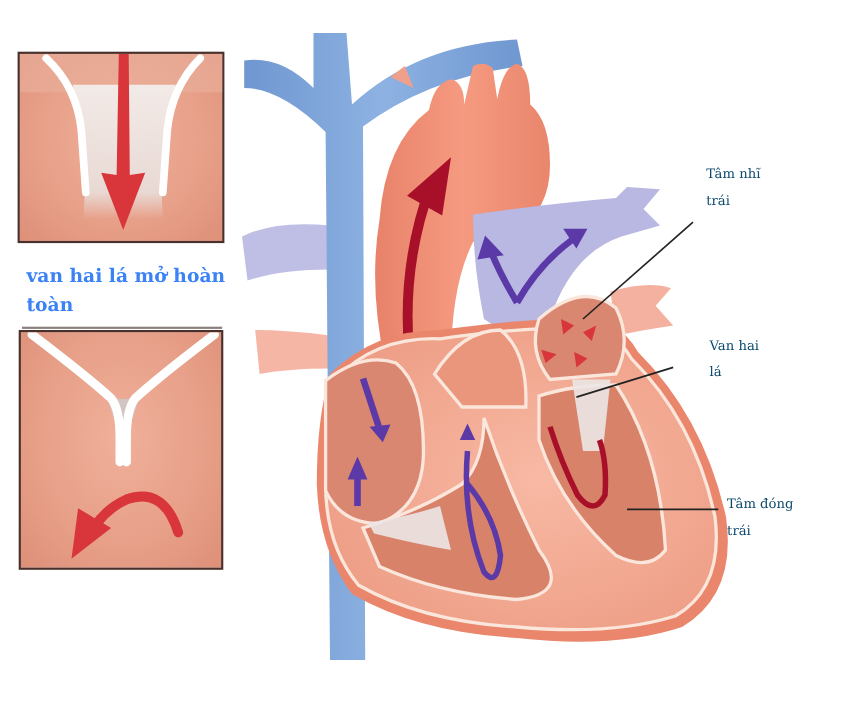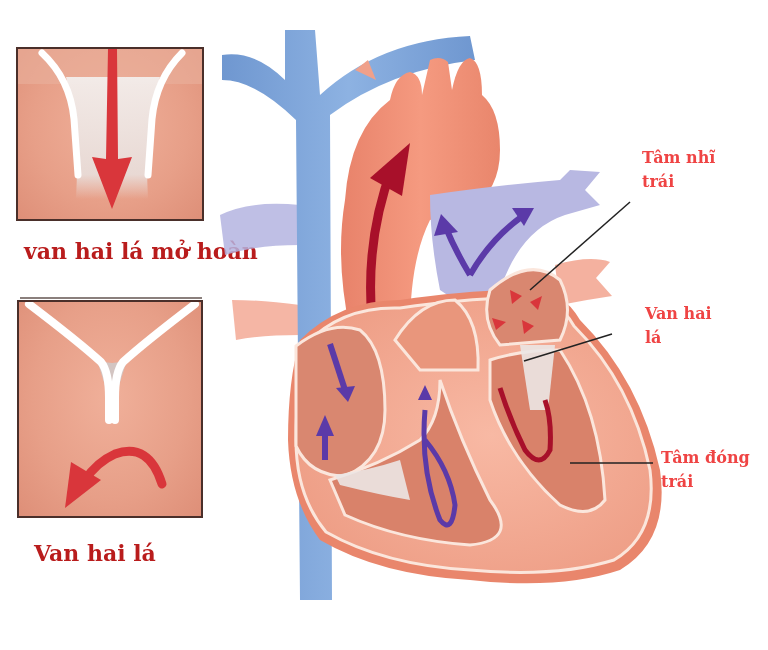--- a/index.html
+++ b/index.html
@@ -1,22 +1,22 @@
 <!DOCTYPE html>
 <html><head>
 <meta charset="utf-8">
 <style>
   html, body { margin: 0; padding: 0; }
   body { width: 768px; height: 650px; background: #ffffff; position: relative; overflow: hidden;
          font-family: "DejaVu Serif", "Liberation Serif", serif; }
   .panel { position: absolute; border: 2px solid #4a2f2a; box-sizing: border-box; overflow: hidden;
            background: radial-gradient(ellipse at 50% 45%, #f0b09a 0%, #e79f88 60%, #de8f78 100%); }
   .panel svg { position: absolute; left: 0; top: 0; }
-  .caption { position: absolute; font-weight: bold; color: #b91c1c; font-size: 22px; line-height: 27px; }
-  .label { position: absolute; font-weight: bold; color: #ef4444; font-size: 16px; line-height: 24px; }
+  .caption { position: absolute; font-weight: bold; color: #3b82f6; font-size: 17px; line-height: 27px; }
+  .label { position: absolute; font-weight: normal; color: #0c4a6e; font-size: 12px; line-height: 24px; }
   .heart { position: absolute; left: 0; top: 0; }
   .caption-rule { position: absolute; height: 2px; background: #8a7f7c; }
 </style>
 </head>
 <body>
 
 <div class="panel" style="left:16px; top:47px; width:188px; height:174px;">
   <svg width="188" height="174" viewBox="0 0 188 174">
     <defs>
       <linearGradient id="funnel" x1="0" y1="0" x2="0" y2="1">
@@ -30,37 +30,37 @@
     <path d="M24 4 Q52 30 56 70 L60 126" stroke="#ffffff" stroke-width="7" fill="none" stroke-linecap="round"></path>
     <path d="M164 4 Q138 30 134 70 L130 126" stroke="#ffffff" stroke-width="7" fill="none" stroke-linecap="round"></path>
     <g>
       <polygon points="90,0 99,0 100,110 114,108 94,160 74,108 88,110" fill="#d9363b"></polygon>
     </g>
   </svg>
 </div>
 
 <div class="caption" style="left:24px; top:238px;">
   <div>van hai lá mở hoàn</div>
+  <div>toàn</div>
 </div>
 <div class="caption-rule" style="left:20px; top:297px; width:182px;"></div>
 
 <div class="panel" style="left:17px; top:300px; width:186px; height:218px;">
   <svg width="186" height="218" viewBox="0 0 186 218">
     <path d="M78 58 Q93 64 108 58 L98 90 L88 90 Z" fill="#cfc8c6" opacity="0.9"></path>
     <path d="M10 2 Q60 40 82 60 Q90 70 90 96 L90 118" stroke="#ffffff" stroke-width="8" fill="none" stroke-linecap="round"></path>
     <path d="M176 2 Q126 40 104 60 Q96 70 96 96 L96 118" stroke="#ffffff" stroke-width="8" fill="none" stroke-linecap="round"></path>
     <g>
       <path d="M143 182 Q130 140 96 152 Q78 160 66 178" stroke="#d9363b" stroke-width="9" fill="none" stroke-linecap="round"></path>
       <polygon points="46,206 52,160 82,178" fill="#d9363b"></polygon>
     </g>
   </svg>
 </div>
 
 <div class="caption" style="left:34px; top:540px;">
-  <div>Van hai lá</div>
 </div>
 
 <svg class="heart" width="768" height="650" viewBox="0 0 768 650">
   <defs>
     <linearGradient id="aorta" x1="0" y1="0" x2="1" y2="0">
       <stop offset="0" stop-color="#e8826a"></stop>
       <stop offset="0.5" stop-color="#f59a80"></stop>
       <stop offset="1" stop-color="#e9866c"></stop>
     </linearGradient>
     <linearGradient id="vena" x1="0" y1="0" x2="1" y2="0">

